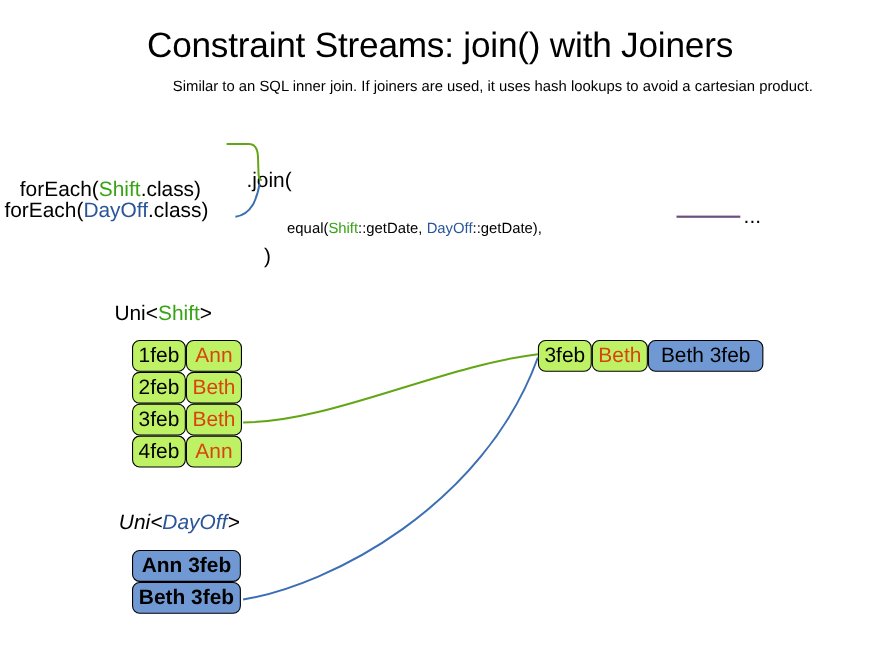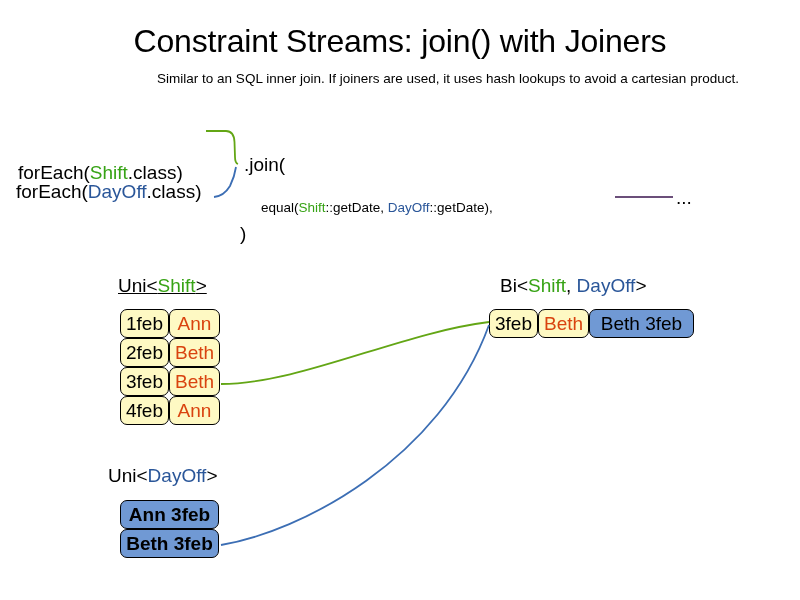--- a/index.html
+++ b/index.html
@@ -49,22 +49,22 @@
   }
 
   
   .code-line {
     position: absolute;
     font-size: 19px;
     line-height: 24px;
     white-space: nowrap;
   }
   #foreach-shift { left: 18px; top: 121px; margin-top: 40px; }
-  #foreach-dayoff { left: 16px; top: 180px; }
-  #join-open { left: 244px; top: 153px; }
+  #foreach-dayoff { left: 4px; top: 180px; }
+  #join-open { left: 224px; top: 153px; }
   #join-close { left: 240px; top: 222px; }
   .joiner-line {
     position: absolute;
     left: 261px;
     font-size: 13.5px;
     line-height: 17px;
     white-space: nowrap;
   }
   #joiner-0 { top: 178px; margin-top: 21px; }
   #joiner-1 { top: 196px; }
@@ -88,44 +88,44 @@
     line-height: 22px;
   }
 
   
   .stream-label {
     position: absolute;
     font-size: 19px;
     line-height: 23px;
     white-space: nowrap;
   }
-  #label-uni-shift  { left: 118px; top: 274px; text-decoration: underline; }
+  #label-uni-shift  { left: 104px; top: 274px; }
   #label-bi         { left: 500px; top: 274px; }
-  #label-uni-dayoff { left: 108px; top: 464px; }
+  #label-uni-dayoff { left: 108px; top: 464px; font-style: italic; }
 
   
   .fact-row {
     position: absolute;
     display: flex;
     align-items: stretch;
   }
   .cell {
     box-sizing: border-box;
     height: 29px;
     border: 1.6px solid #000000;
     border-radius: 7px;
     display: flex;
     align-items: center;
     justify-content: center;
     font-size: 19px;
     line-height: 19px;
     padding: 0 5px;
     white-space: nowrap;
   }
-  .cell.green { background: #fef9c3; }
+  .cell.green { background: #bef264; }
   .cell.blue  { background: #7099d4; }
   .cell.date  { color: #000000; }
   .cell.name  { color: #d9430f; }
   .cell.pair  { color: #000000; }
 
   
   #uni-shift-rows { position: absolute; left: 120px; top: 309px; }
   #uni-shift-rows .fact-row { position: relative; }
   #uni-shift-rows .cell.date { width: 49px; }
   #uni-shift-rows .cell.name { width: 51px; }
@@ -187,23 +187,20 @@
 
   <div class="code-line" id="join-close">)</div>
 
   <div id="tail-line"></div>
   <div id="tail-ellipsis">...</div>
 
   <div class="stream-label" id="label-uni-shift">
     <span>Uni&lt;</span><span class="t-shift">Shift</span><span>&gt;</span>
   </div>
 
-  <div class="stream-label" id="label-bi">
-    <span>Bi&lt;</span><span class="t-shift">Shift</span><span>, </span><span class="t-dayoff">DayOff</span><span>&gt;</span>
-  </div>
 
   <div class="stream-label" id="label-uni-dayoff">
     <span>Uni&lt;</span><span class="t-dayoff">DayOff</span><span>&gt;</span>
   </div>
 
   <div id="uni-shift-rows">
     <div class="fact-row">
       <div class="cell green date">1feb</div>
       <div class="cell green name">Ann</div>
     </div>

